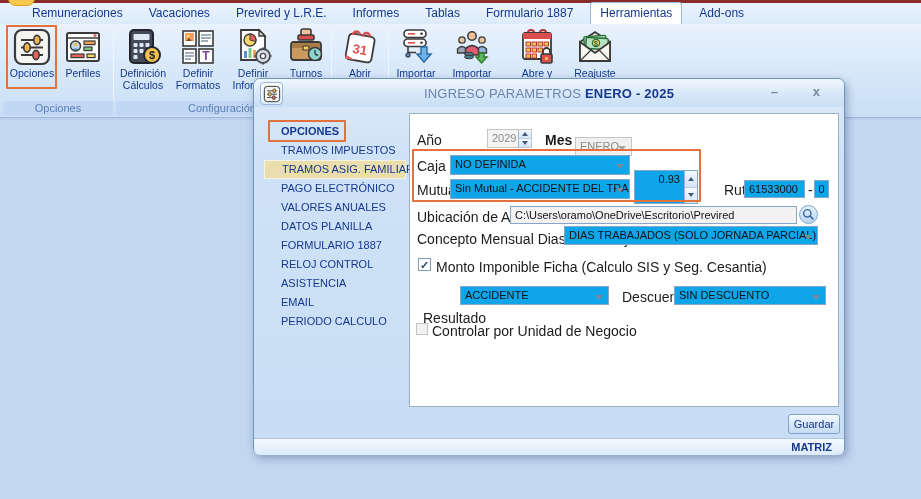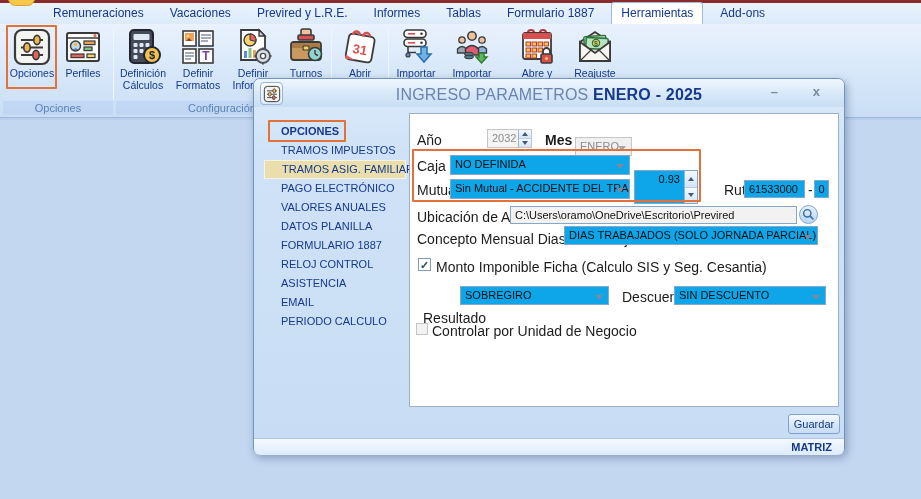--- a/index.html
+++ b/index.html
@@ -5,21 +5,21 @@
   * { margin:0; padding:0; box-sizing:border-box; }
   body { background:#9fb4d4; font-family:"Liberation Sans", sans-serif; }
   .screen { position:relative; width:921px; height:499px; overflow:hidden;
             background:#c3d7f1; font-family:"Liberation Sans", sans-serif; }
   
   .top-edge { position:absolute; left:0; top:0; width:100%; height:3px; background:#8a2b2b; }
   .app-pill { position:absolute; left:8px; top:-9px; width:27px; height:15px; border-radius:8px;
               background:#f6c94d; border:1px solid #d9a32a; z-index:2; }
   .menubar { position:absolute; left:0; top:3px; width:100%; height:21px;
              background:linear-gradient(#eaf3fd,#dcebfa); display:flex; align-items:flex-end;
-             padding-left:44px; font-size:12px; color:#16388e;text-align:center; }
+             padding-left:23px; font-size:12px; color:#16388e;text-align:center; }
   .mitem { padding:3px 9px 4px 9px; margin-right:8px; white-space:nowrap; cursor:default; }
   .mitem.active { background:#fff; border:1px solid #9fb9dd; border-bottom:none;
                   border-radius:3px 3px 0 0; }
   
   .ribbon { position:absolute; left:0; top:24px; width:100%; height:94px;
             background:linear-gradient(#e9f2fd,#d6e7f9 55%,#c9def5);
             border-bottom:1px solid #9fb7d8; }
   .ribbon:after { content:""; position:absolute; left:0; bottom:-3px; width:100%; height:2px; background:#b9cfec; }
   .rbtn { position:absolute; top:3px; text-align:center; font-size:10.5px; line-height:1.12;
           color:#16388e; cursor:default; }
@@ -37,21 +37,21 @@
             border:1px solid #6f94bd; border-radius:7px;
             box-shadow:2px 3px 8px rgba(30,50,90,.35); font-size:11px; }
   .dlg-title { position:absolute; left:0; top:0; width:100%; height:28px;
                background:linear-gradient(#f0f7fe,#d4e6f8 60%,#c9def4);
                border-radius:6px 6px 0 0; }
   .dlg-icon { position:absolute; left:6px; top:3px; width:23px; height:23px;
               background:linear-gradient(#ffffff,#dcebfb); border:1px solid #9ab4d4;
               border-radius:4px; display:flex; align-items:center; justify-content:center; }
   .dlg-icon svg { width:18px; height:18px; }
   .dlg-title-text { position:absolute; left:0; top:7px; width:100%; text-align:center;
-                    font-size:16px; color:#6b84ad; letter-spacing:.2px; }
+                    font-size:13px; color:#6b84ad; letter-spacing:.2px; }
   .dlg-title-text b { color:#16388e; }
   .dlg-min, .dlg-close { position:absolute; top:5px; font-size:13px; color:#7a8aa0;
                          font-weight:bold; cursor:default; }
   .dlg-min { right:66px; } .dlg-close { right:24px; }
   
   .side { position:absolute; left:10px; top:43px; width:142px; }
   .sitem { height:19px; line-height:19px; padding-left:17px; color:#16388e; font-size:11px;
            white-space:nowrap; cursor:default; }
   .sitem.first { font-weight:bold; }
   .sitem.sel { background:#eadfac; border:1px solid #f7f3e2; line-height:17px; }
@@ -350,21 +350,21 @@
       <div class="sitem">RELOJ CONTROL</div>
       <div class="sitem">ASISTENCIA</div>
       <div class="sitem">EMAIL</div>
       <div class="sitem">PERIODO CALCULO</div>
     </div>
 
     <div class="panel">
 
       <span class="flabel" style="left:7px;top:18px">Año</span>
       <span class="spinbox" style="left:77px;top:15px;width:45px;height:19px;color:#8b8b8b;background:#f4f4f4;border-color:#c6c6c6">
-        <span>2032</span>
+        <span>2029</span>
         <span class="spin">
             <span>
               <i class="tri-up"></i>
             </span>
             <span>
               <i class="tri-dn"></i>
             </span>
           </span>
       </span>
       <span class="flabel" style="left:135px;top:18px;font-weight:bold">Mes</span>
@@ -408,21 +408,21 @@
 
       <span class="flabel" style="left:7px;top:117px">Concepto Mensual Dias de Trabajo</span>
       <span class="combo" style="left:154px;top:112px;width:254px;height:19px">
         <span>DIAS TRABAJADOS (SOLO JORNADA PARCIAL)</span><span class="chev"></span>
       </span>
 
       <span class="cbx" style="left:8px;top:144px">✓</span>
       <span class="flabel" style="left:26px;top:145px">Monto Imponible Ficha (Calculo SIS y Seg. Cesantia)</span>
 
       <span class="combo" style="left:50px;top:172px;width:149px;height:19px">
-        <span>SOBREGIRO</span><span class="chev"></span>
+        <span>ACCIDENTE</span><span class="chev"></span>
       </span>
       <span class="flabel" style="left:212px;top:175px">Descuento</span>
       <span class="combo" style="left:264px;top:172px;width:152px;height:19px">
         <span>SIN DESCUENTO</span><span class="chev"></span>
       </span>
 
       <span class="flabel" style="left:13px;top:196px">Resultado</span>
       <span class="cbx dis" style="left:6px;top:209px;width:12px;height:12px"></span>
       <span class="flabel" style="left:22px;top:209px">Controlar por Unidad de Negocio</span>
     </div>

